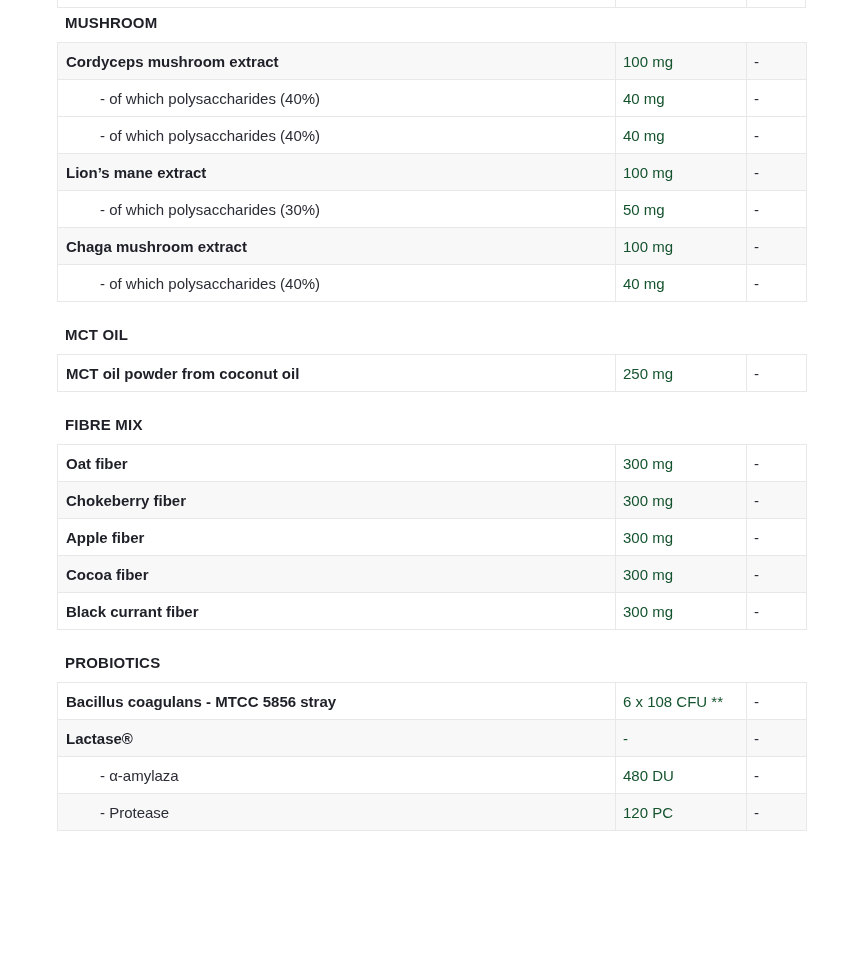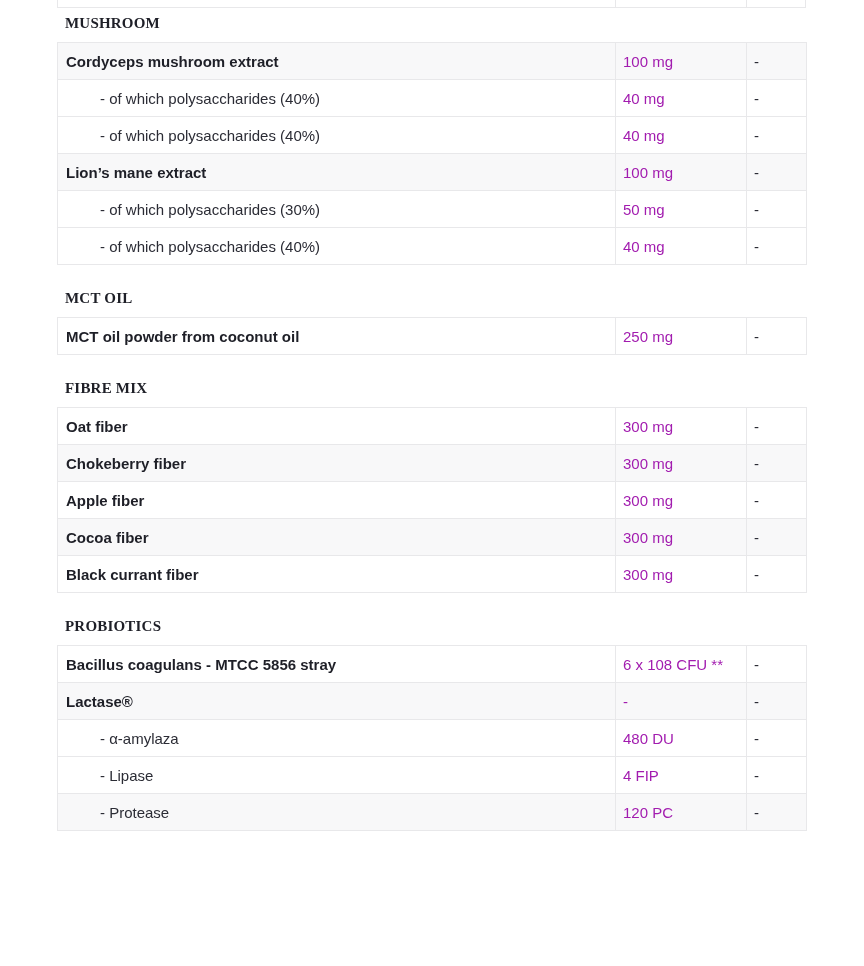--- a/index.html
+++ b/index.html
@@ -25,40 +25,39 @@
   .sliver .sl-c2 { width: 131px; border-right: 1px solid #e8e8ea; }
   .sliver .sl-c3 { flex: 1; }
 
   .section-header {
     font-size: 15px;
     font-weight: 700;
     letter-spacing: 0.2px;
     line-height: 20px;
     color: #1e1f27;
     margin: 23px 0 9px 8px;
-    font-family: Liberation Serif, serif;
   }
   .section:first-child .section-header { margin-top: 5px; }
 
   table.data-table {
     width: 749px;
     border-collapse: collapse;
     table-layout: fixed;
   }
   table.data-table td {
     height: 37px;
     border: 1px solid #e8e8ea;
     font-size: 15px;
     vertical-align: middle;
     background: #ffffff;
     overflow: hidden;
     white-space: nowrap;
   }
   td.cell-name   { padding-left: 8px;  font-weight: 700; color: #1e1f27; }
-  td.cell-amount { padding-left: 7px;  font-weight: 400; color: #a21caf; }
+  td.cell-amount { padding-left: 7px;  font-weight: 400; color: #14532d; }
   td.cell-nrv    { padding-left: 7px;  font-weight: 400; color: #2b2c35; }
   tr.sub td.cell-name { padding-left: 42px; font-weight: 400; color: #2b2c35; }
   tr.shaded td { background: #f8f8f9; margin-top: 36px; }
 </style>
 </head>
 <body>
 
 <div class="page">
 
   <div class="sliver">
@@ -95,20 +94,25 @@
             <tr class="shaded">
               <td class="cell-name">Lion’s mane extract</td>
               <td class="cell-amount">100 mg</td>
               <td class="cell-nrv">-</td>
             </tr>
             <tr class="sub">
               <td class="cell-name">- of which polysaccharides (30%)</td>
               <td class="cell-amount">50 mg</td>
               <td class="cell-nrv">-</td>
             </tr>
+            <tr class="shaded">
+              <td class="cell-name">Chaga mushroom extract</td>
+              <td class="cell-amount">100 mg</td>
+              <td class="cell-nrv">-</td>
+            </tr>
             <tr class="sub">
               <td class="cell-name">- of which polysaccharides (40%)</td>
               <td class="cell-amount">40 mg</td>
               <td class="cell-nrv">-</td>
             </tr>
           </tbody>
         </table>
       </div>
       <div class="section">
         <div class="section-header">MCT OIL</div>
@@ -179,25 +183,20 @@
               <td class="cell-nrv">-</td>
             </tr>
             <tr class="shaded">
               <td class="cell-name">Lactase®</td>
               <td class="cell-amount">-</td>
               <td class="cell-nrv">-</td>
             </tr>
             <tr class="sub">
               <td class="cell-name">- α-amylaza</td>
               <td class="cell-amount">480 DU</td>
-              <td class="cell-nrv">-</td>
-            </tr>
-            <tr class="sub">
-              <td class="cell-name">- Lipase</td>
-              <td class="cell-amount">4 FIP</td>
               <td class="cell-nrv">-</td>
             </tr>
             <tr class="sub shaded">
               <td class="cell-name">- Protease</td>
               <td class="cell-amount">120 PC</td>
               <td class="cell-nrv">-</td>
             </tr>
           </tbody>
         </table>
       </div>

